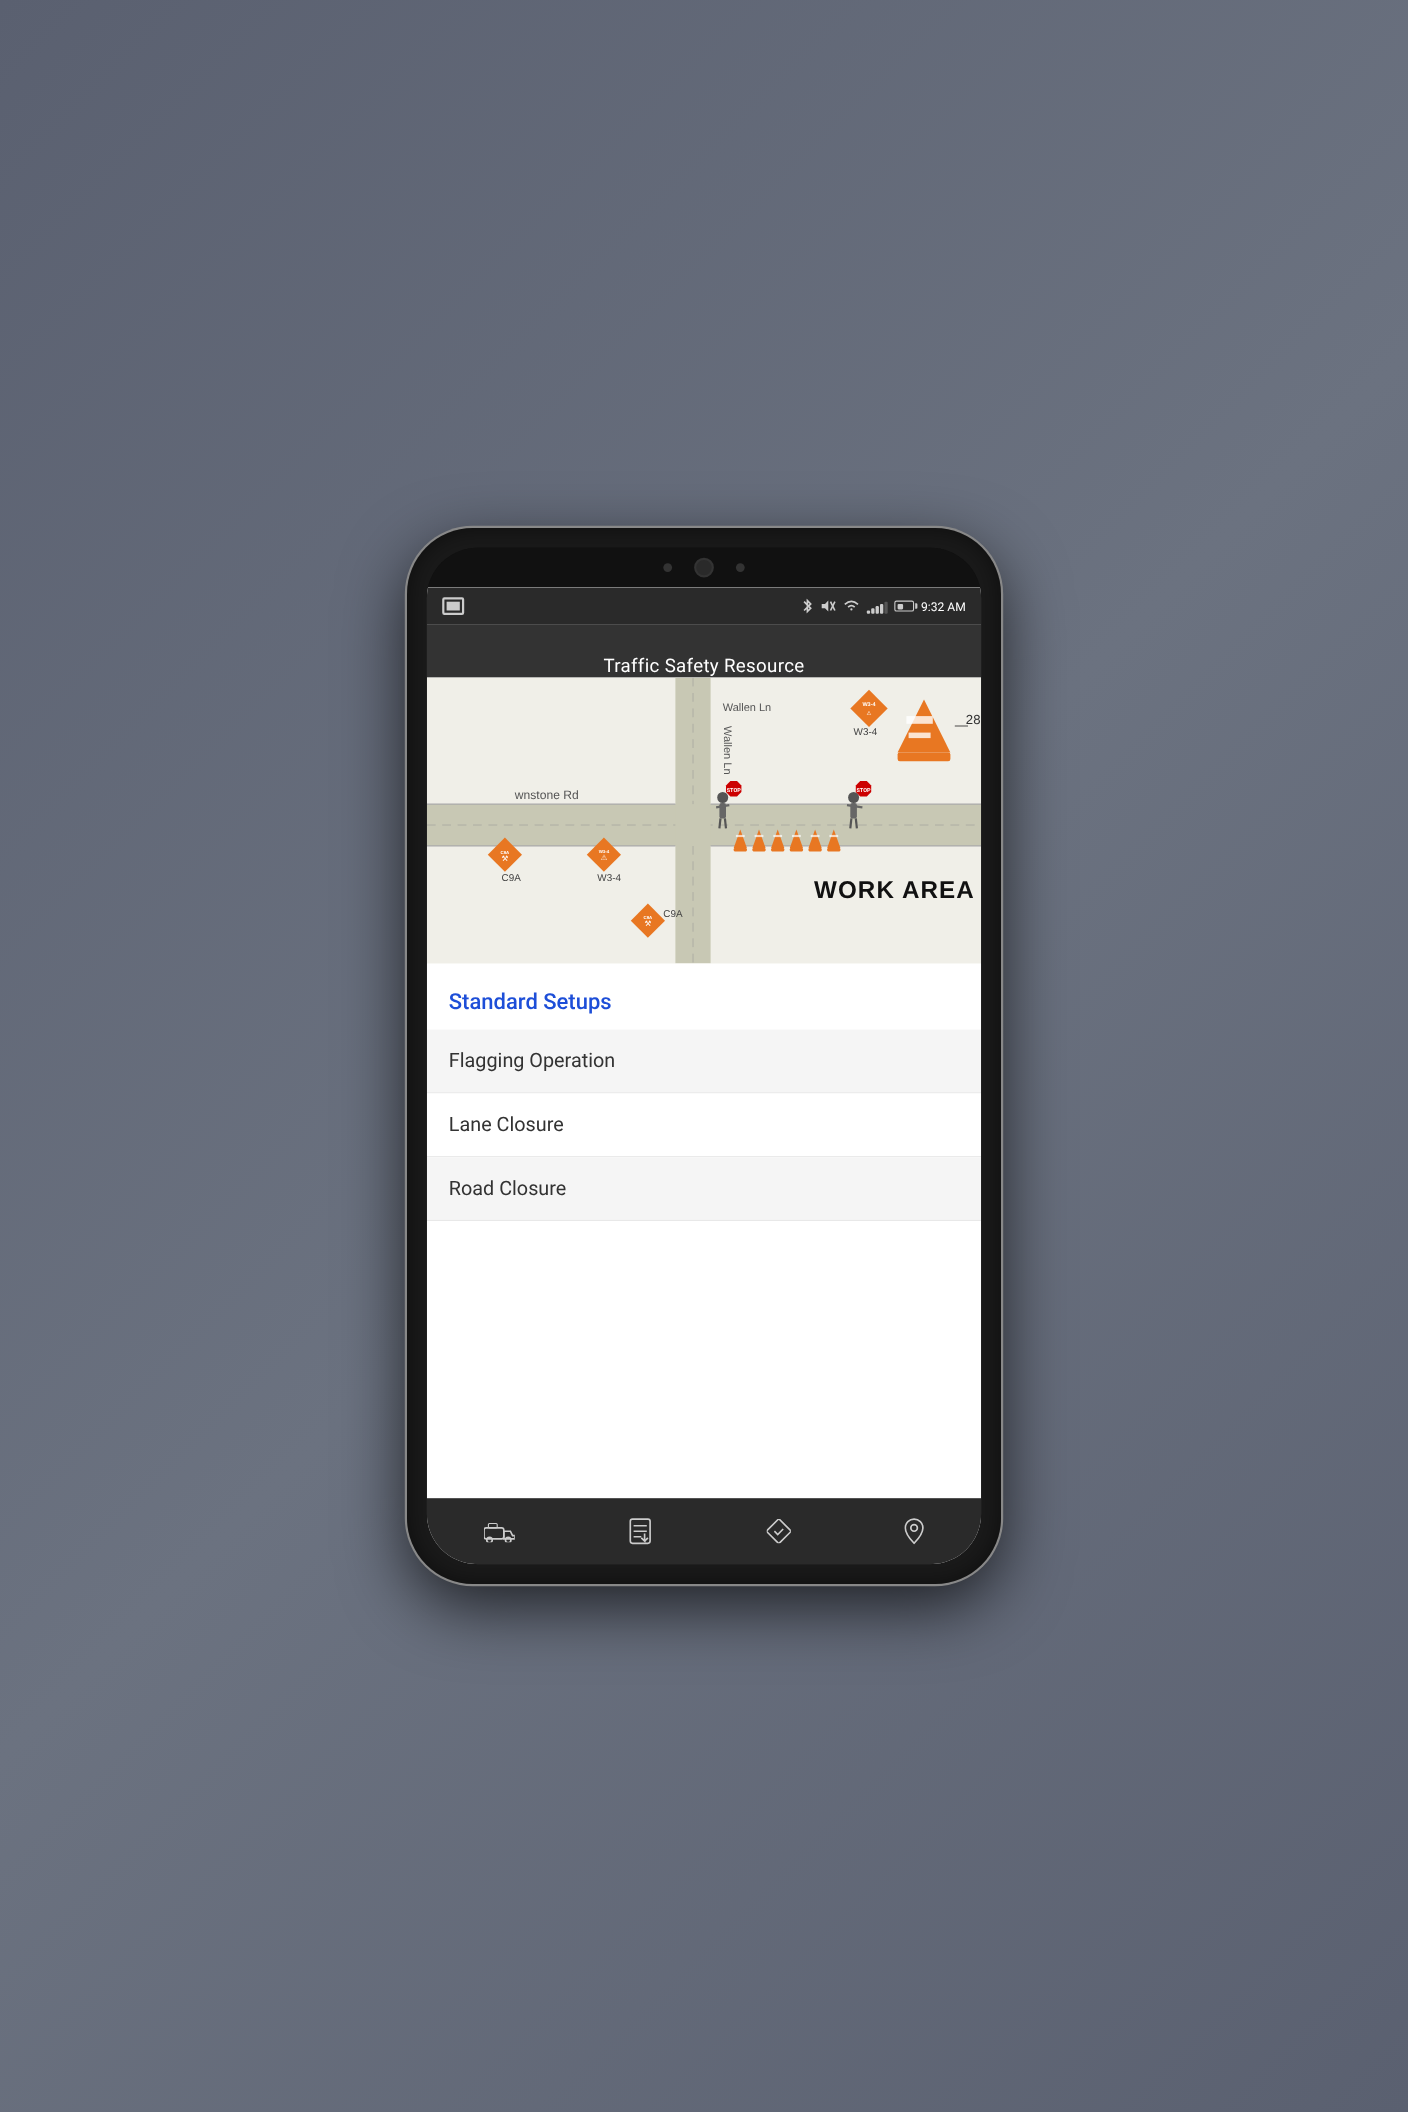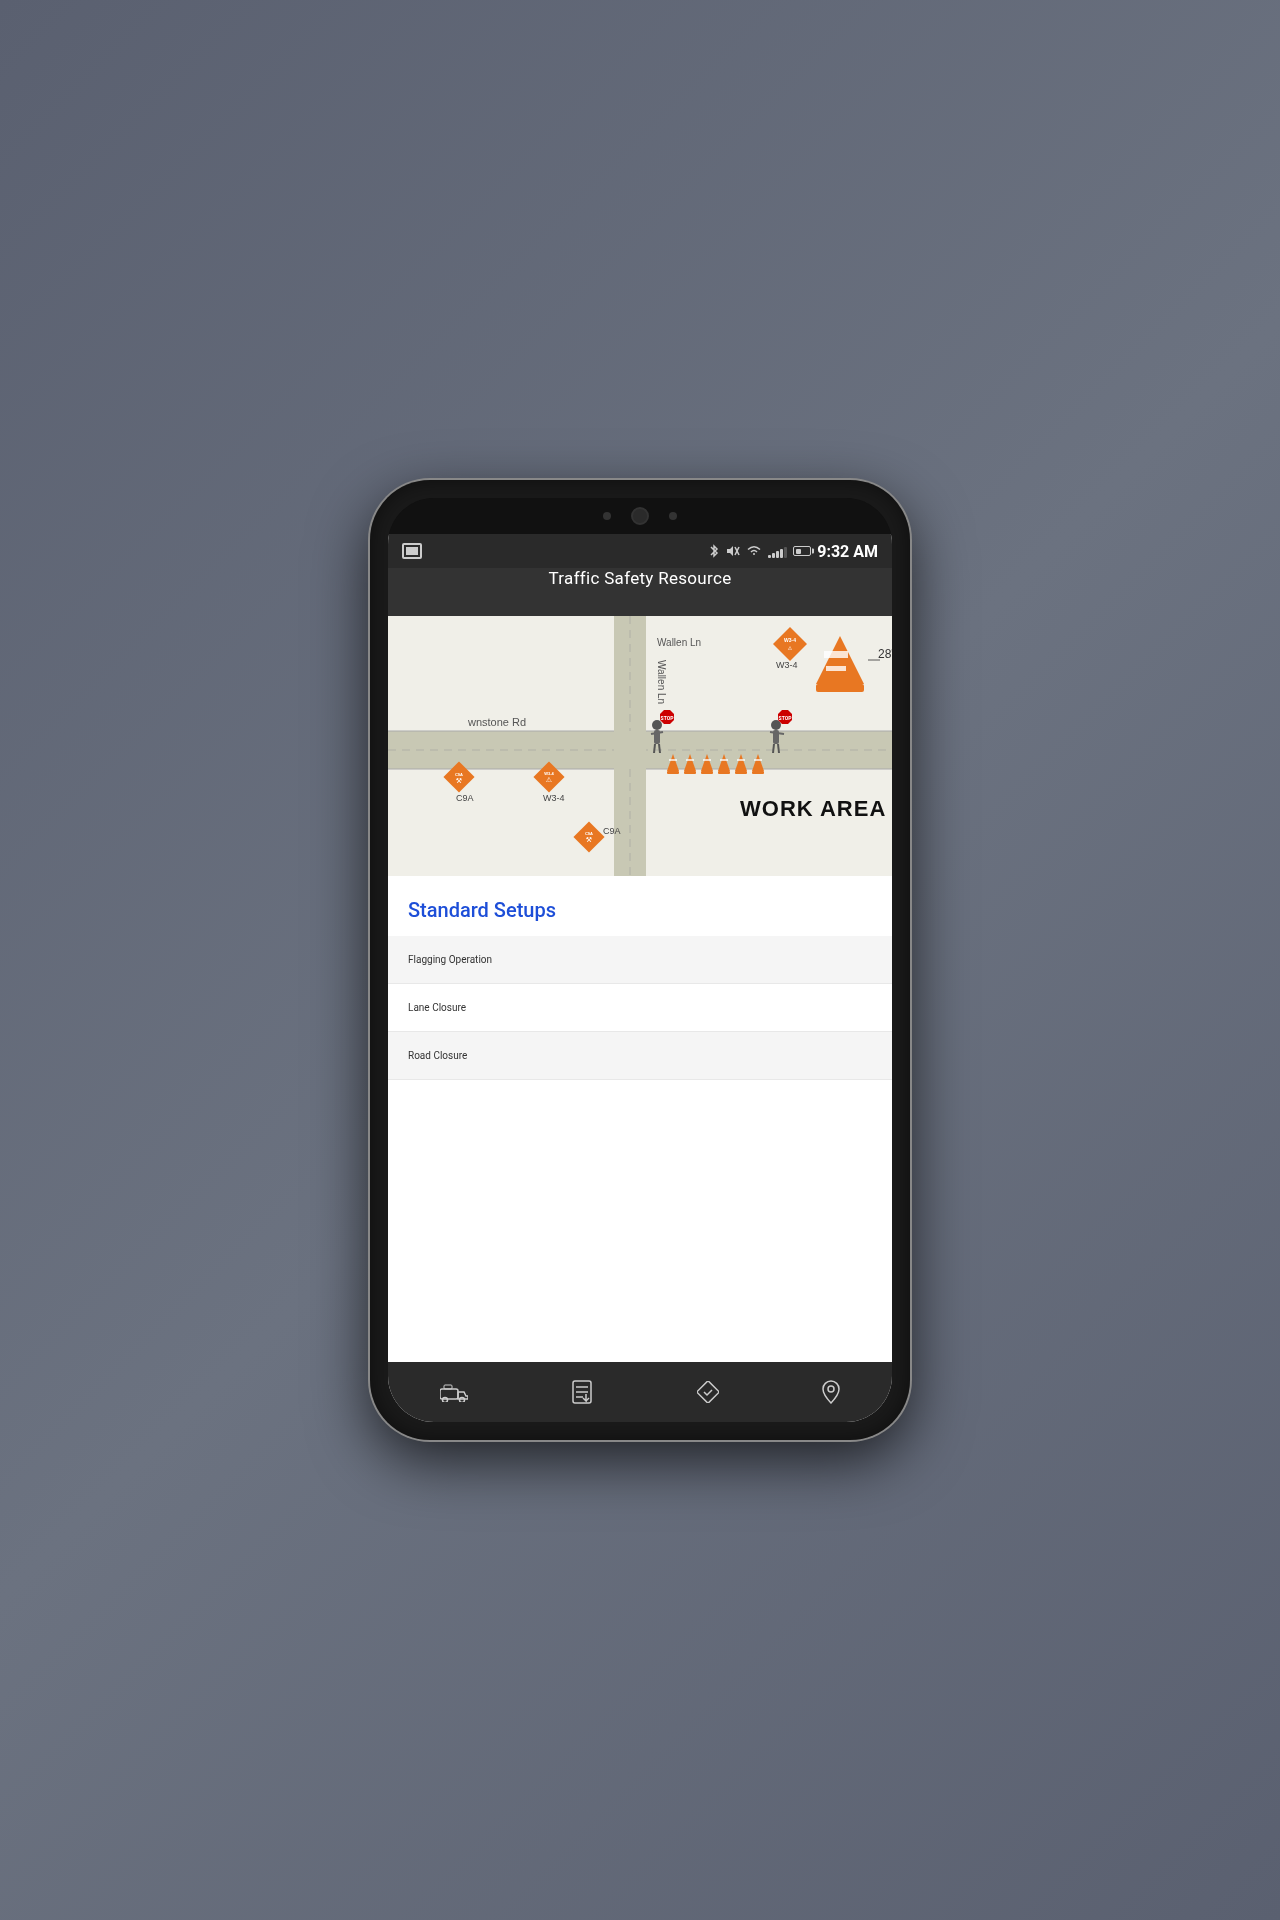--- a/index.html
+++ b/index.html
@@ -103,23 +103,23 @@
 
     .status-right {
       display: flex;
       align-items: center;
       gap: 6px;
       color: #ccc;
       font-size: 11px;
     }
 
     .status-time {
-      font-size: 16px;
+      font-size: 11px;
       color: #fff;
-      font-weight: 700;
+      font-weight: 400;
     }
 
     .icon-signal {
       display: flex;
       align-items: flex-end;
       gap: 1px;
       height: 13px;
     }
 
     .signal-bar {
@@ -162,21 +162,21 @@
       width: 40%;
       background: #ccc;
       border-radius: 1px;
     }
 
     
     .app-header {
       background: #333;
       height: 48px;
       display: flex;
-      align-items: flex-start;
+      align-items: flex-end;
       justify-content: center;
       flex-shrink: 0;
     }
 
     .app-title {
       color: #fff;
       font-size: 17px;
       font-weight: 400;
       letter-spacing: 0.3px;
     }
@@ -200,21 +200,21 @@
 
     .section-title {
       color: #1d4ed8;
       font-size: 20px;
       font-weight: 500;
       padding: 22px 20px 14px;
     }
 
     .list-item {
       padding: 18px 20px;
-      font-size: 10px;
+      font-size: 18px;
       color: #333;
       border-bottom: 1px solid #e8e8e8;
       cursor: pointer;
     }
 
     .list-item:nth-child(even) {
       background: #f5f5f5;
     }
 
     .list-item:nth-child(odd) {

